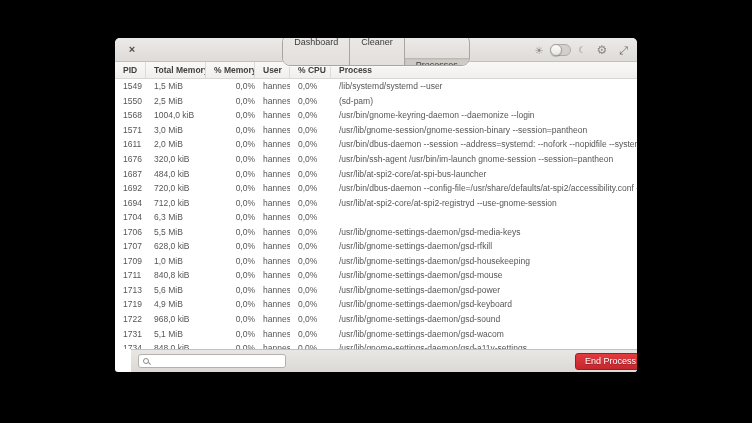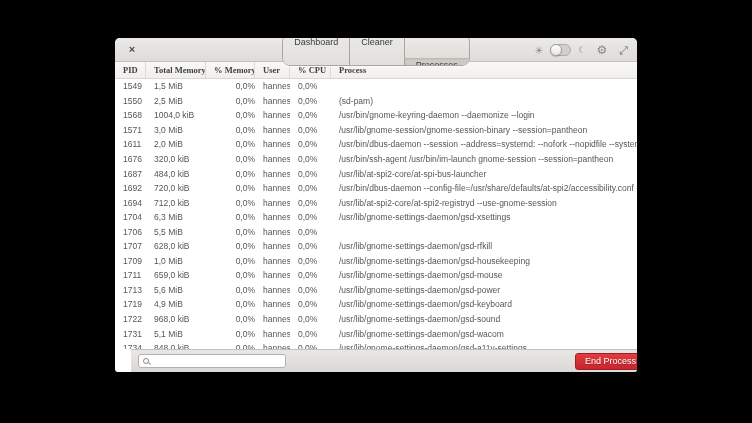--- a/index.html
+++ b/index.html
@@ -31,21 +31,21 @@
   .gear { font-size:12px; margin-left:3px; }
   .expand { font-size:11px; margin-left:5px; color:#6f6c69; }
   .switch { width:21px; height:12px; border-radius:7px; background:#d2cfcc;
             border:1px solid #aeaba8; position:relative; }
   .switch .knob { position:absolute; left:-1px; top:-1px; width:12px; height:12px;
                   border-radius:50%; background:linear-gradient(#fdfdfd,#e8e6e4);
                   border:1px solid #a5a29f; box-shadow:0 1px 1px rgba(0,0,0,.2); }
 
   
   .thead { display:flex; height:17px; background:linear-gradient(#f9f8f7,#f1efee);
-           border-bottom:1px solid #d9d7d5; font-size:8.5px; font-weight:bold; color:#3f3f3f;font-family:Liberation Serif, serif; }
+           border-bottom:1px solid #d9d7d5; font-size:8.5px; font-weight:bold; color:#3f3f3f; }
   .thead .cell { line-height:16px; border-right:1px solid #ddGbd9; border-right:1px solid #dddbd9; }
   .thead .cell:last-child { border-right:none; }
   .cell { padding-left:8px; overflow:hidden; white-space:nowrap; flex-shrink:0; }
   .col-pid     { width:31px; }
   .col-mem     { width:60px; }
   .col-mempct  { width:49px;text-align:right; }
   .col-user    { width:35px; }
   .col-cpu     { width:41px; }
   .col-proc    { flex:1 1 auto; width:auto; min-width:0; }
 
@@ -102,20 +102,21 @@
     <div class="cell col-proc">Process</div>
   </div>
 
   <div class="tbody">
       <div class="trow">
         <div class="cell col-pid">1549</div>
         <div class="cell col-mem">1,5 MiB</div>
         <div class="cell col-mempct">0,0%</div>
         <div class="cell col-user">hannes</div>
         <div class="cell col-cpu">0,0%</div>
+        <div class="cell col-proc">/lib/systemd/systemd --user</div>
       </div>
       <div class="trow">
         <div class="cell col-pid">1550</div>
         <div class="cell col-mem">2,5 MiB</div>
         <div class="cell col-mempct">0,0%</div>
         <div class="cell col-user">hannes</div>
         <div class="cell col-cpu">0,0%</div>
         <div class="cell col-proc">(sd-pam)</div>
       </div>
       <div class="trow">
@@ -173,48 +174,48 @@
         <div class="cell col-user">hannes</div>
         <div class="cell col-cpu">0,0%</div>
         <div class="cell col-proc">/usr/lib/at-spi2-core/at-spi2-registryd --use-gnome-session</div>
       </div>
       <div class="trow">
         <div class="cell col-pid">1704</div>
         <div class="cell col-mem">6,3 MiB</div>
         <div class="cell col-mempct">0,0%</div>
         <div class="cell col-user">hannes</div>
         <div class="cell col-cpu">0,0%</div>
-        <div class="cell col-proc">/usr/lib/gnome-settings-daemon/gsd-xsettings</div>
       </div>
       <div class="trow">
         <div class="cell col-pid">1706</div>
         <div class="cell col-mem">5,5 MiB</div>
         <div class="cell col-mempct">0,0%</div>
         <div class="cell col-user">hannes</div>
         <div class="cell col-cpu">0,0%</div>
+        <div class="cell col-proc">/usr/lib/gnome-settings-daemon/gsd-media-keys</div>
       </div>
       <div class="trow">
         <div class="cell col-pid">1707</div>
         <div class="cell col-mem">628,0 kiB</div>
         <div class="cell col-mempct">0,0%</div>
         <div class="cell col-user">hannes</div>
         <div class="cell col-cpu">0,0%</div>
         <div class="cell col-proc">/usr/lib/gnome-settings-daemon/gsd-rfkill</div>
       </div>
       <div class="trow">
         <div class="cell col-pid">1709</div>
         <div class="cell col-mem">1,0 MiB</div>
         <div class="cell col-mempct">0,0%</div>
         <div class="cell col-user">hannes</div>
         <div class="cell col-cpu">0,0%</div>
         <div class="cell col-proc">/usr/lib/gnome-settings-daemon/gsd-housekeeping</div>
       </div>
       <div class="trow">
         <div class="cell col-pid">1711</div>
-        <div class="cell col-mem">659,0 kiB</div>
+        <div class="cell col-mem">840,8 kiB</div>
         <div class="cell col-mempct">0,0%</div>
         <div class="cell col-user">hannes</div>
         <div class="cell col-cpu">0,0%</div>
         <div class="cell col-proc">/usr/lib/gnome-settings-daemon/gsd-mouse</div>
       </div>
       <div class="trow">
         <div class="cell col-pid">1713</div>
         <div class="cell col-mem">5,6 MiB</div>
         <div class="cell col-mempct">0,0%</div>
         <div class="cell col-user">hannes</div>

